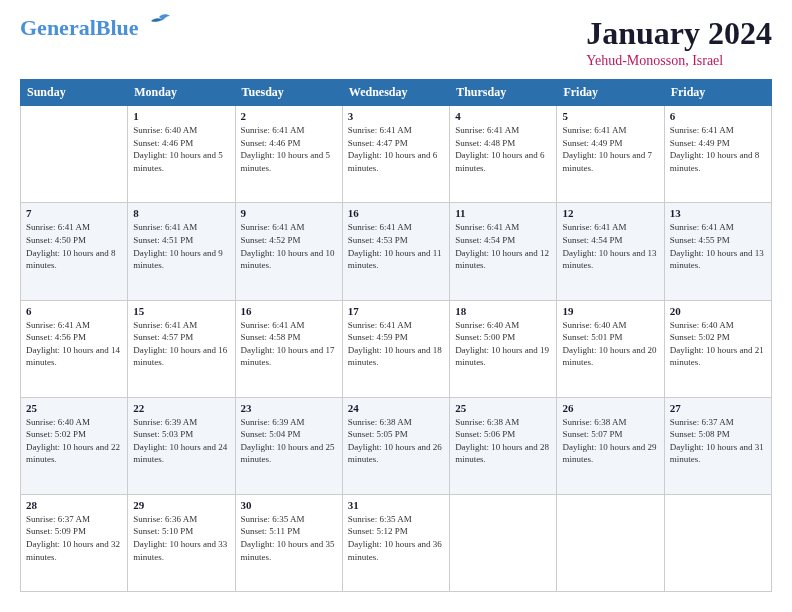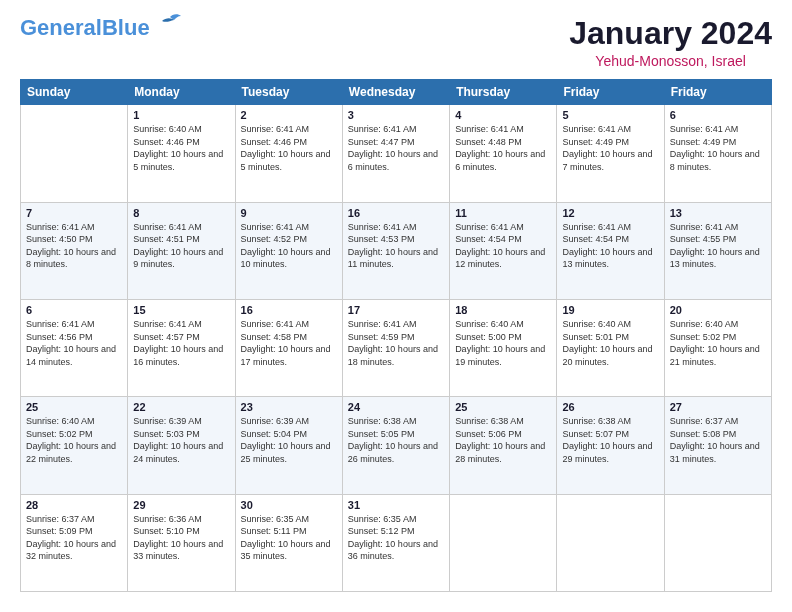--- a/index.html
+++ b/index.html
@@ -9,20 +9,21 @@
       width: 792px;
       height: 612px;
       overflow: hidden;
     }
     .page {
       width: 792px;
       height: 612px;
       padding: 16px 20px 20px 20px;
       display: flex;
       flex-direction: column;
+      font-family: Liberation Serif, serif;
     }
     .header {
       display: flex;
       justify-content: space-between;
       align-items: flex-start;
       margin-bottom: 10px;
     }
     .logo {
       display: flex;
       flex-direction: column;
@@ -35,21 +36,21 @@
       line-height: 1.1;
     }
     .logo-text span {
       color: #4a90d9;
     }
     .logo-line {
       display: flex;
       align-items: center;
     }
     .title-block {
-      text-align: center;
+      text-align: left;
     }
     .month-title {
       font-size: 32px;
       font-weight: bold;
       color: #1a1a2e;
       line-height: 1.1;
     }
     .location-title {
       font-size: 14px;
       color: #be185d;

